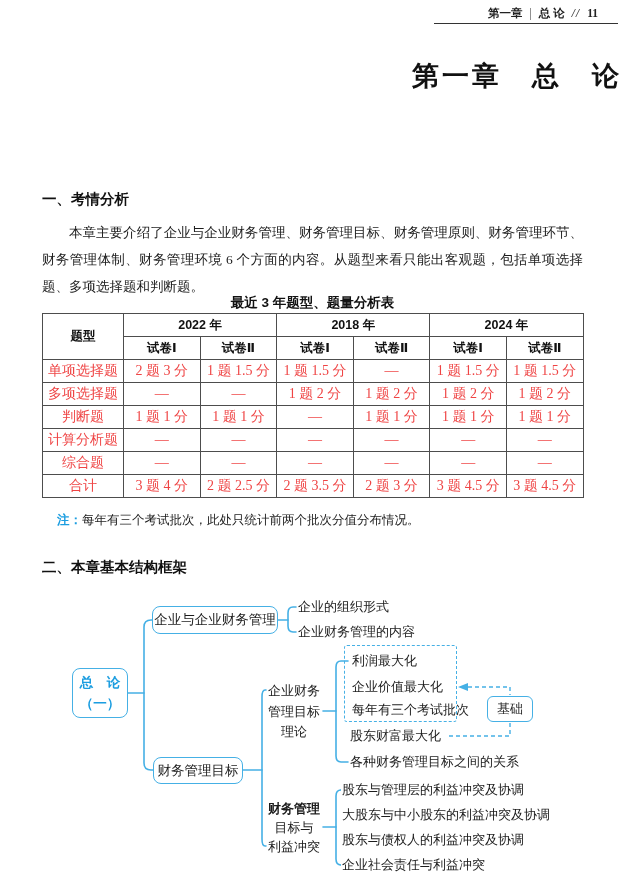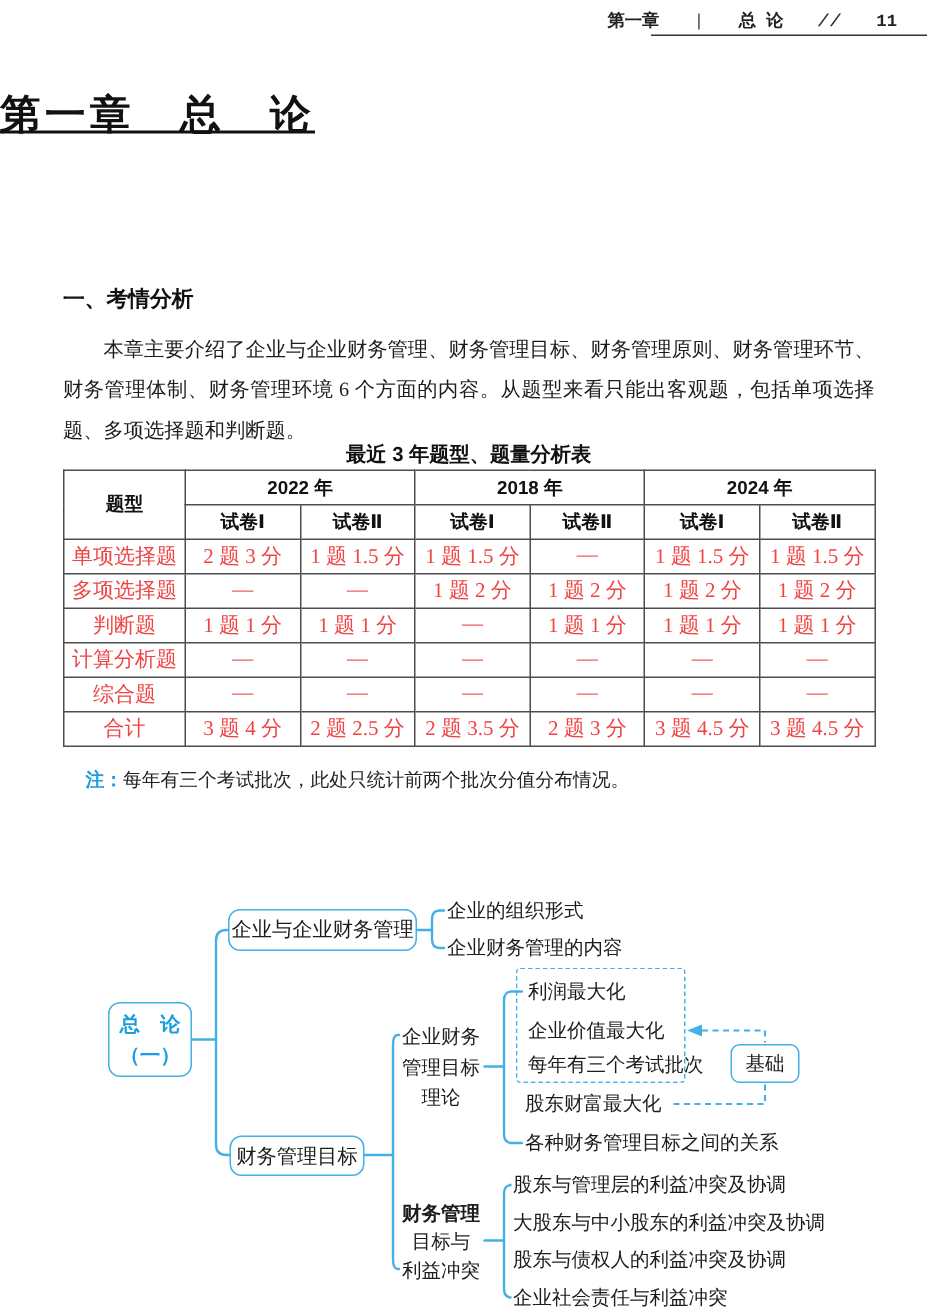--- a/index.html
+++ b/index.html
@@ -6,30 +6,30 @@
   html,body { background:#e8e8e8; }
   .page {
     position:relative; width:622px; height:876px; margin:0 auto;
     background:#ffffff; overflow:hidden; color:#1a1a1a;
     font-family:"Liberation Serif","DejaVu Serif",serif;
   }
 
   
   .runhead {
     position:absolute; top:6px; right:24px; font-size:11.5px;
-    display:flex; align-items:baseline; gap:23px; color:#222;
-    font-family:Liberation Mono, monospace; font-weight:bold;
+    display:flex; align-items:baseline; gap:7px; color:#222;
+    font-family:Liberation Serif, serif; font-weight:bold;
   }
   .runhead .divider { font-weight:normal; color:#444; }
   .runhead .slashes { font-style:italic; color:#333; letter-spacing:1px; }
   .runhead-rule { position:absolute; top:23px; left:434px; width:184px; border-top:1.3px solid #333; }
 
   .chapter-title {
-    position:absolute; top:58px; left:0; width:100%; text-align:left;
-    font-size:27px; font-weight:bold; letter-spacing:3px; color:#111;text-decoration:underline;
+    position:absolute; top:58px; left:0; width:100%; text-align:right;
+    font-size:27px; font-weight:bold; letter-spacing:3px; color:#111;
   }
   .study-guide {
     position:absolute; top:140px; left:0; width:100%; text-align:center;
     font-size:19px; font-weight:bold; color:#1b9de0;
     font-family:"Liberation Sans","DejaVu Sans",sans-serif;
   }
   .sec-heading {
     position:absolute; left:42px; font-size:14.5px; font-weight:bold; color:#111;
     font-family:"Liberation Sans","DejaVu Sans",sans-serif;
   }
@@ -173,20 +173,21 @@
       <td>3 题 4.5 分</td>
       <td>3 题 4.5 分</td>
     </tr>
   </tbody>
     </table>
 
   <div class="note">
     <span class="note-label">注：</span><span>每年有三个考试批次，此处只统计前两个批次分值分布情况。</span>
   </div>
 
+  <div class="sec-heading" style="top:558px;">二、本章基本结构框架</div>
 
   <svg class="dg-svg" viewBox="0 0 622 876">
     <g fill="none" stroke="#45b0e5" stroke-width="1.6" stroke-linecap="round">
 
       <path d="M128 693 H144"></path>
       <path d="M152 620 H151 Q144 620 144 627 V763 Q144 770 151 770 H153"></path>
 
       <path d="M278 620 H288"></path>
       <path d="M296 607 H293 Q288 607 288 613 V626 Q288 632 293 632 H296"></path>
 

